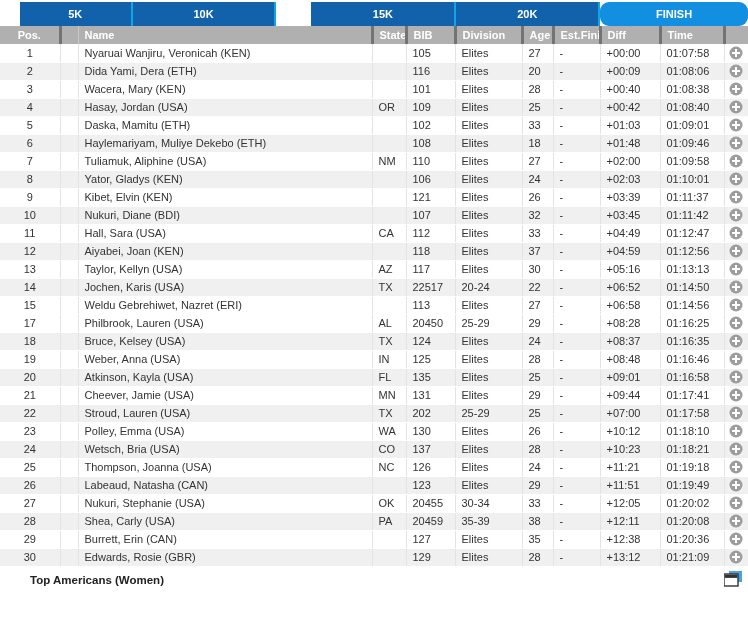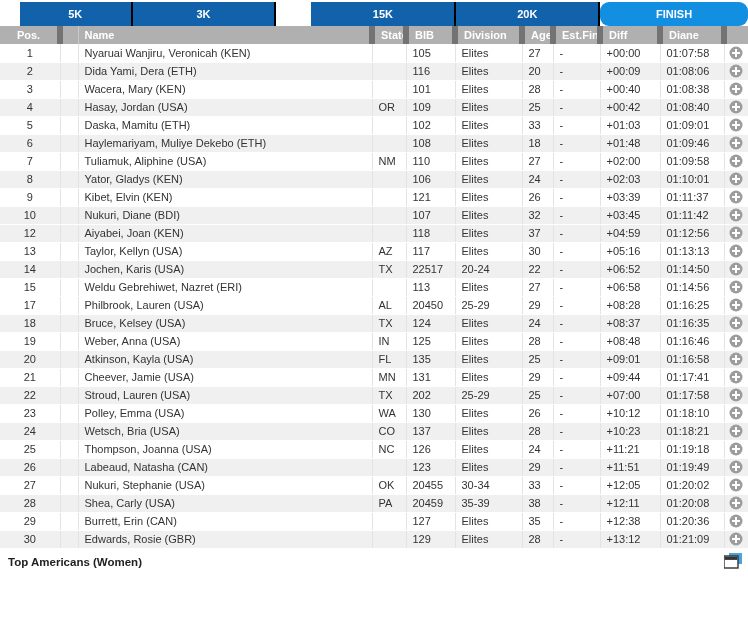--- a/index.html
+++ b/index.html
@@ -31,21 +31,21 @@
     padding: 2px 0 0 0;
   }
   .tab {
     height: 24px;
     line-height: 24px;
     text-align: center;
     color: #ffffff;
     font-size: 11px;
     font-weight: bold;
     background: #1161ab;
-    border-right: 2px solid #000000;
+    border-right: 2px solid #0ea5e9;
     box-sizing: border-box;
     cursor: pointer;
     user-select: none;
     overflow: hidden;
     white-space: nowrap;
   }
   .tab.first { border-left: 20px solid #ffffff; }
   .tab.active {
     background: #128fe0;
     border-right: none;
@@ -58,21 +58,21 @@
     table-layout: fixed;
   }
   table.results th {
     background: #b0b0b0;
     color: #ffffff;
     font-size: 11px;
     font-weight: bold;
     text-align: left;
     padding: 3px 5px 3px 6px;
     height: 16px;
-    border-right: 6px solid #737373;
+    border-right: 3px solid #737373;
     box-sizing: border-box;
     white-space: nowrap;
     overflow: hidden;
   }
   table.results th.c-pos { text-align: center; padding-left: 0; padding-right: 0; }
   table.results th.blank { border-right: 1px solid #c9c9c9; }
   table.results th.last { border-right: none; }
 
   table.results td {
     font-size: 11px;
@@ -124,41 +124,42 @@
     display: flex;
     align-items: center;
     padding-left: 8px;
     box-sizing: border-box;
   }
   .footer-title {
     font-size: 11.5px;
     font-weight: bold;
     color: #222222;
     letter-spacing: 0px;
+    margin-left: 22px;
   }
   .footer-icon {
     position: absolute;
     right: 6px;
     top: 4px;
     width: 18px;
     height: 16px;
     cursor: pointer;
   }
 </style>
 </head>
 <body>
 
 <div id="app">
 
   <div class="tabbar">
     <div class="tab first" style="width:135px;">
       <span>5K</span>
     </div>
     <div class="tab" style="width:147px;">
-      <span>3K</span>
+      <span>10K</span>
     </div>
     <div class="tab" style="width:148px;margin-left:35px;">
       <span>15K</span>
     </div>
     <div class="tab" style="width:147px;text-align:center;">
       <span>20K</span>
     </div>
     <div class="tab active" style="width:151px;border-radius:9px;">
       <span>FINISH</span>
     </div>
@@ -182,21 +183,21 @@
       <tr>
         <th class="c-pos">Pos.</th>
         <th class="blank"></th>
         <th>Name</th>
         <th>State</th>
         <th>BIB</th>
         <th>Division</th>
         <th>Age</th>
         <th>Est.Finish</th>
         <th>Diff</th>
-        <th>Diane</th>
+        <th>Time</th>
         <th class="last"></th>
       </tr>
     </thead>
     <tbody id="results-body">
         <tr class="row-odd">
           <td class="c-pos">1</td>
           <td></td>
           <td>Nyaruai Wanjiru, Veronicah (KEN)</td>
           <td></td>
           <td>105</td>
@@ -351,20 +352,37 @@
           <td class="c-pos">10</td>
           <td></td>
           <td>Nukuri, Diane (BDI)</td>
           <td></td>
           <td>107</td>
           <td>Elites</td>
           <td>32</td>
           <td>-</td>
           <td>+03:45</td>
           <td>01:11:42</td>
+          <td class="last"><span class="plus-icon"><svg width="14" height="14" viewBox="0 0 14 14">
+                <circle cx="7" cy="7" r="6.5" fill="#9d9d9d"></circle>
+                <rect x="6" y="3" width="2" height="8" fill="#ffffff"></rect>
+                <rect x="3" y="6" width="8" height="2" fill="#ffffff"></rect>
+              </svg></span></td>
+        </tr>
+        <tr class="row-odd">
+          <td class="c-pos">11</td>
+          <td></td>
+          <td>Hall, Sara (USA)</td>
+          <td>CA</td>
+          <td>112</td>
+          <td>Elites</td>
+          <td>33</td>
+          <td>-</td>
+          <td>+04:49</td>
+          <td>01:12:47</td>
           <td class="last"><span class="plus-icon"><svg width="14" height="14" viewBox="0 0 14 14">
                 <circle cx="7" cy="7" r="6.5" fill="#9d9d9d"></circle>
                 <rect x="6" y="3" width="2" height="8" fill="#ffffff"></rect>
                 <rect x="3" y="6" width="8" height="2" fill="#ffffff"></rect>
               </svg></span></td>
         </tr>
         <tr class="row-even">
           <td class="c-pos">12</td>
           <td></td>
           <td>Aiyabei, Joan (KEN)</td>

